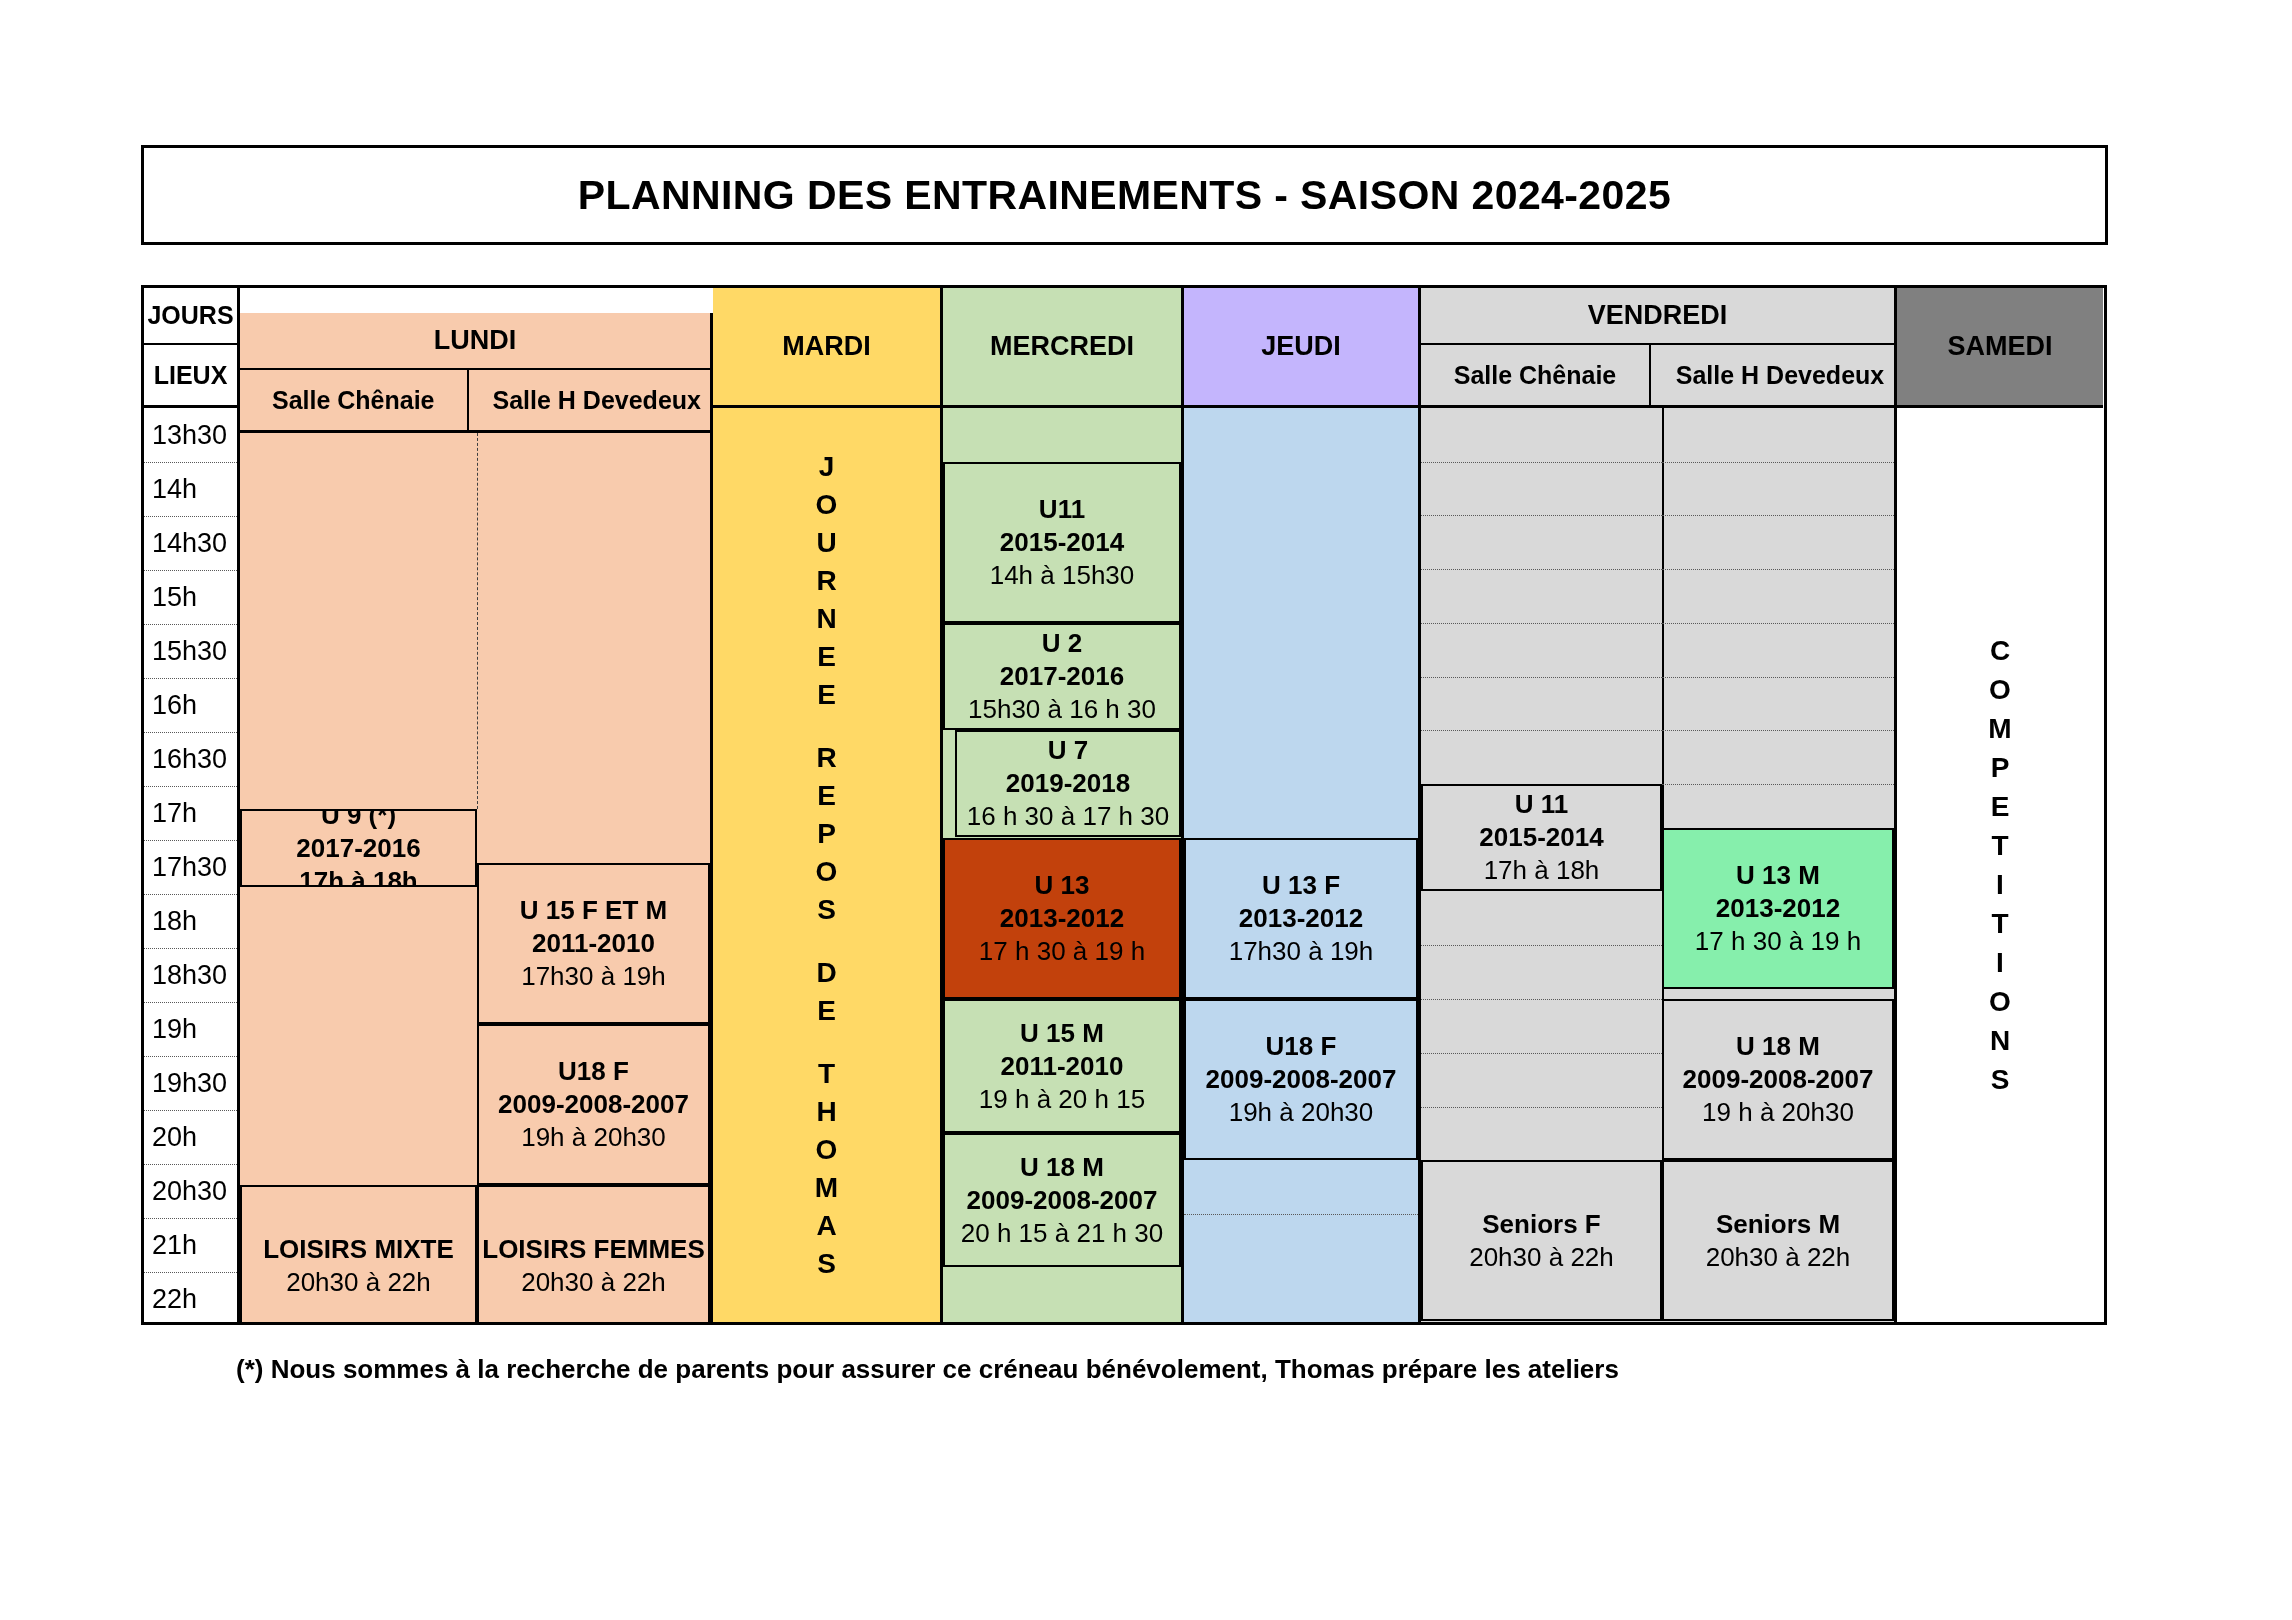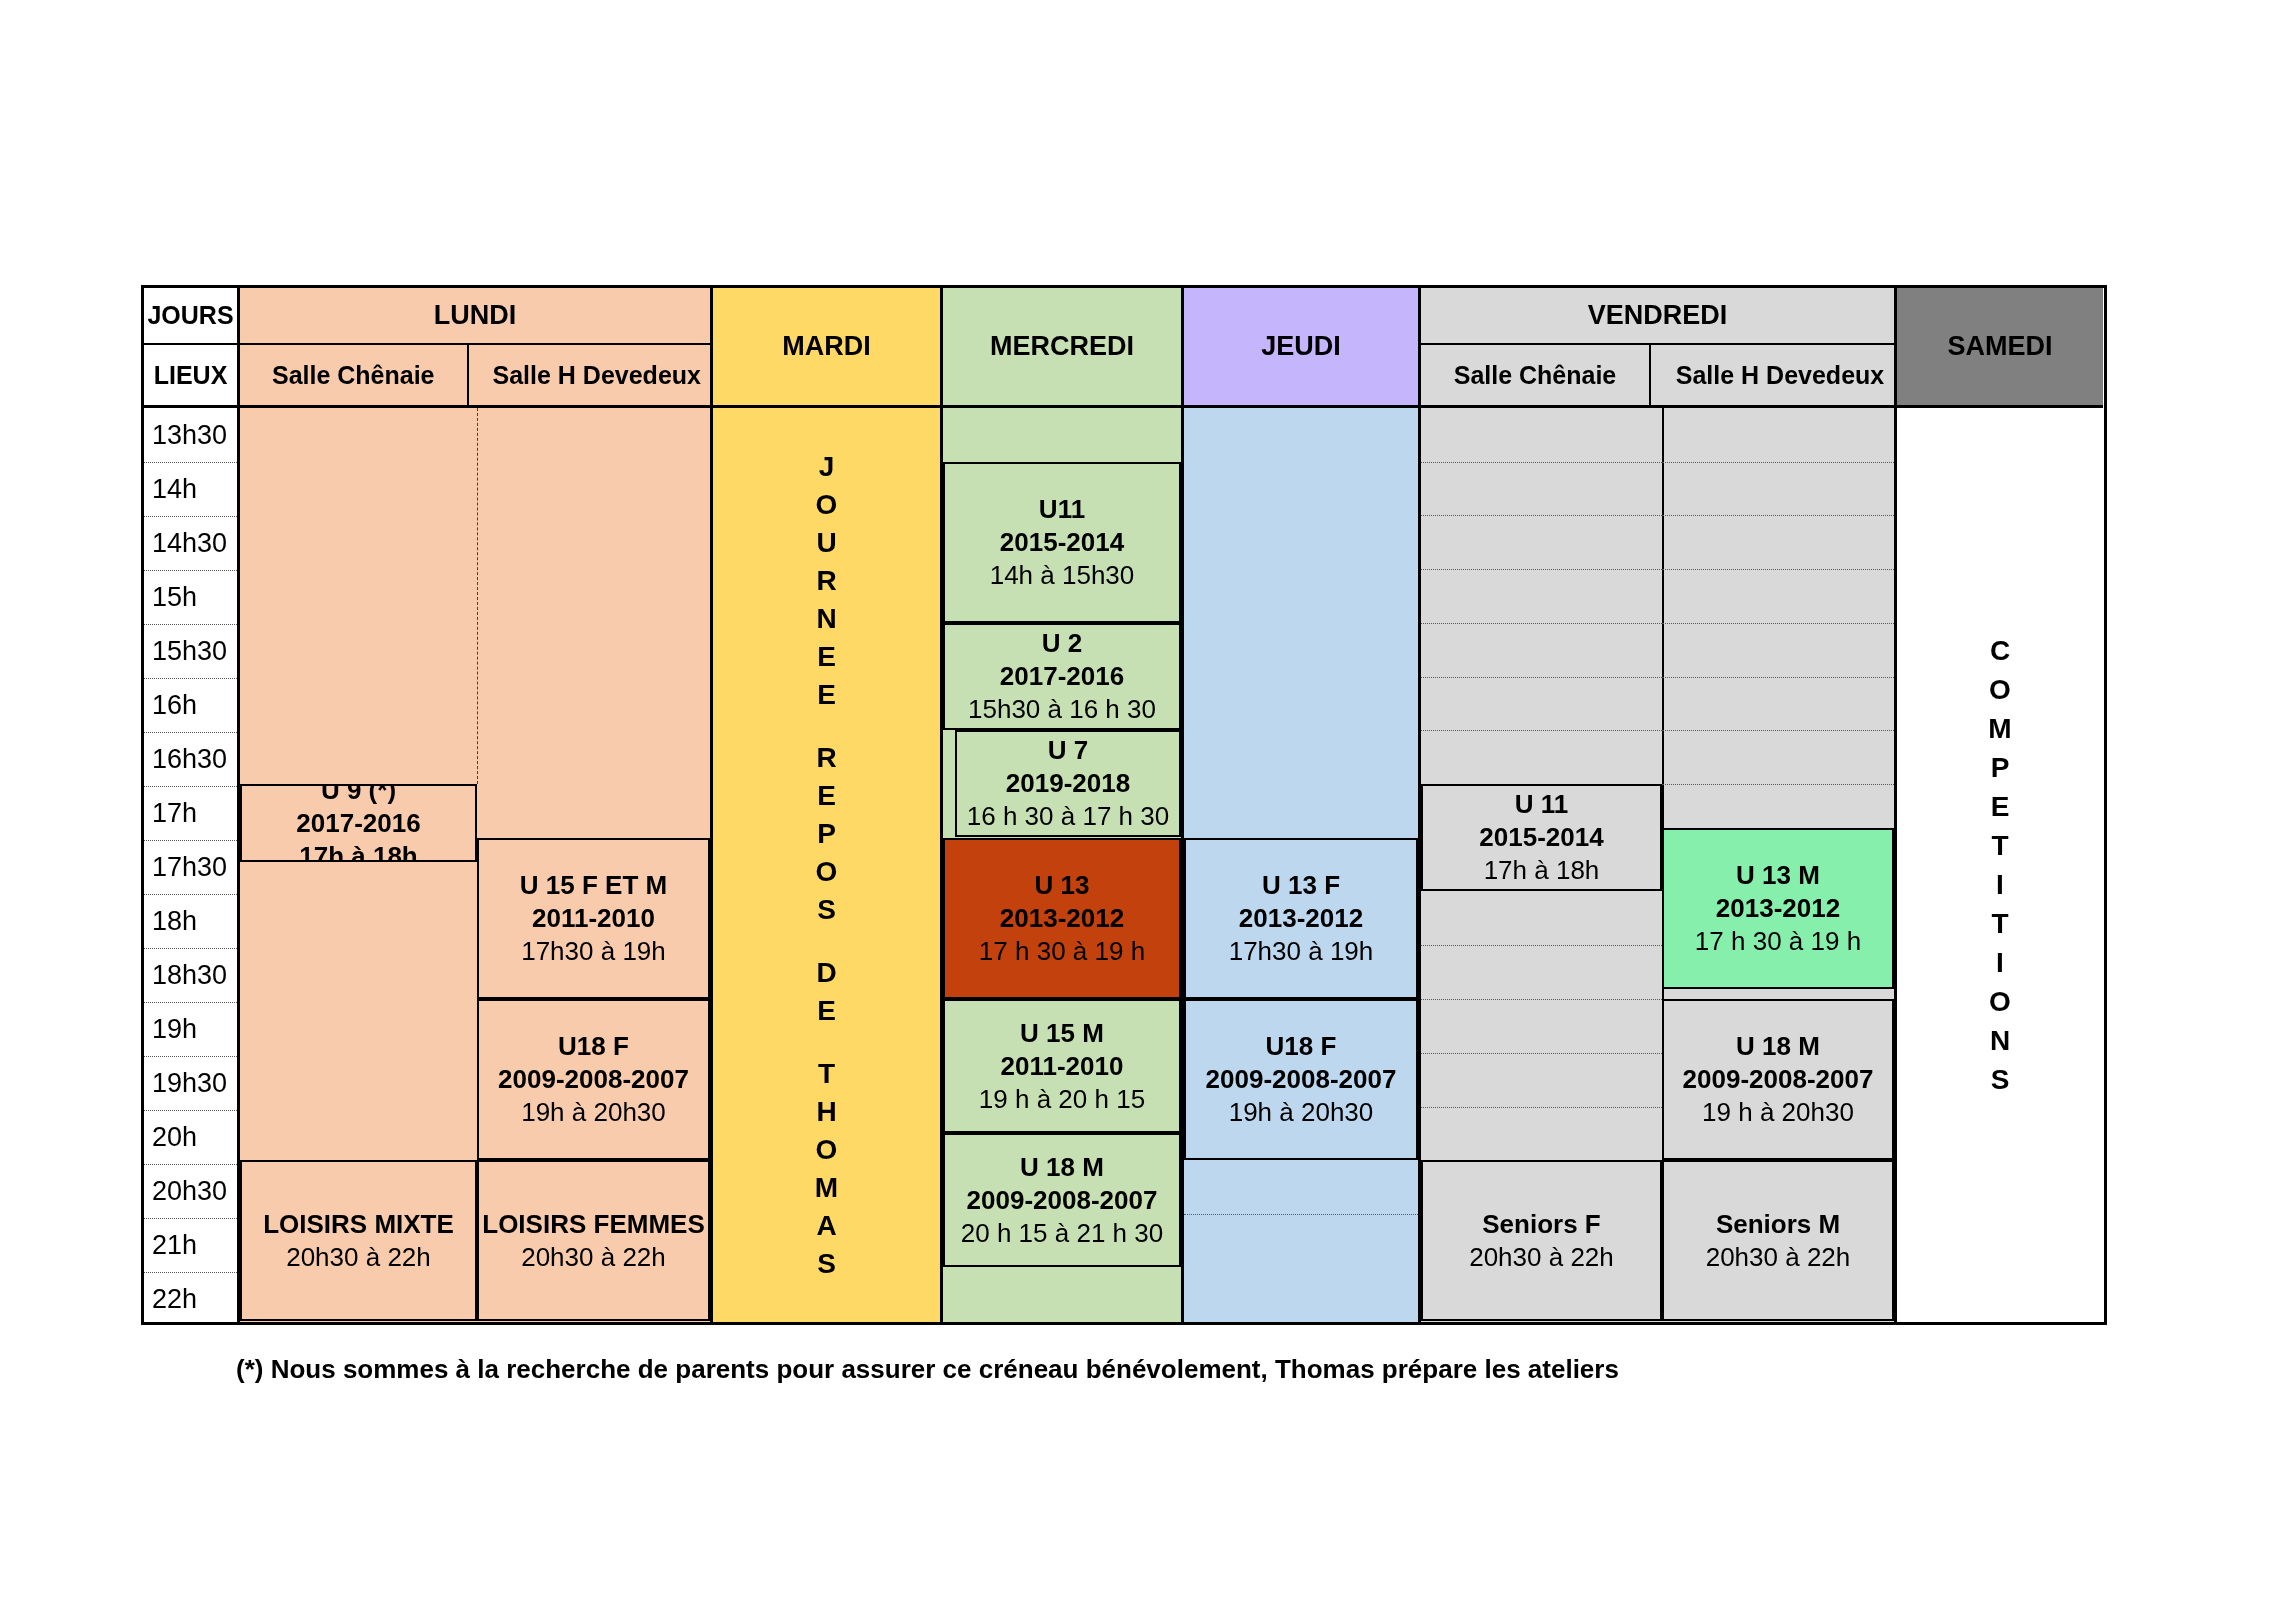--- a/index.html
+++ b/index.html
@@ -43,20 +43,21 @@
     align-items:center;justify-content:center;}
   .vword{display:flex;flex-direction:column;align-items:center;}
   .vletter{font-weight:bold;font-size:28px;line-height:38px;}
 
   .footnote{position:absolute;left:236px;top:1354px;font-size:26px;font-weight:bold;}
 </style>
 </head>
 <body>
 
 <div class="sheet">
+  <div class="title-box">PLANNING DES ENTRAINEMENTS - SAISON 2024-2025</div>
   <div class="schedule" id="schedule">
       <div class="colgroup" style="width: 96px;">
         <div class="ghead">
           <div class="hday" style="font-size: 25px;">JOURS</div>
           <div class="hmerged" style="font-size: 25px; font-weight: bold;">LIEUX</div>
         </div>
         <div class="gbody">
           <div class="trow">13h30</div>
           <div class="trow">14h</div>
           <div class="trow">14h30</div>
@@ -69,21 +70,21 @@
           <div class="trow">18h</div>
           <div class="trow">18h30</div>
           <div class="trow">19h</div>
           <div class="trow">19h30</div>
           <div class="trow">20h</div>
           <div class="trow">20h30</div>
           <div class="trow">21h</div>
           <div class="trow">22h</div>
         </div>
       </div>
-      <div class="colgroup" style="width: 473px;">
+      <div class="colgroup" style="width: 473px; margin-top: 25px;">
         <div class="ghead">
           <div class="hday" style="background: rgb(248, 203, 173);">LUNDI</div>
           <div class="hsalles" style="background: rgb(248, 203, 173);">
             <div class="hsalle">Salle Chênaie</div>
             <div class="hsalle">Salle H Devedeux</div>
           </div>
         </div>
         <div class="gbody" style="background: rgb(248, 203, 173);">
           <div class="vdiv dashed" style="left: 237px; top: 0px; height: 376px;"></div>
           <div class="block" style="top: 376px; height: 78px; left: 0px; width: 237px; background: rgb(248, 203, 173);">

